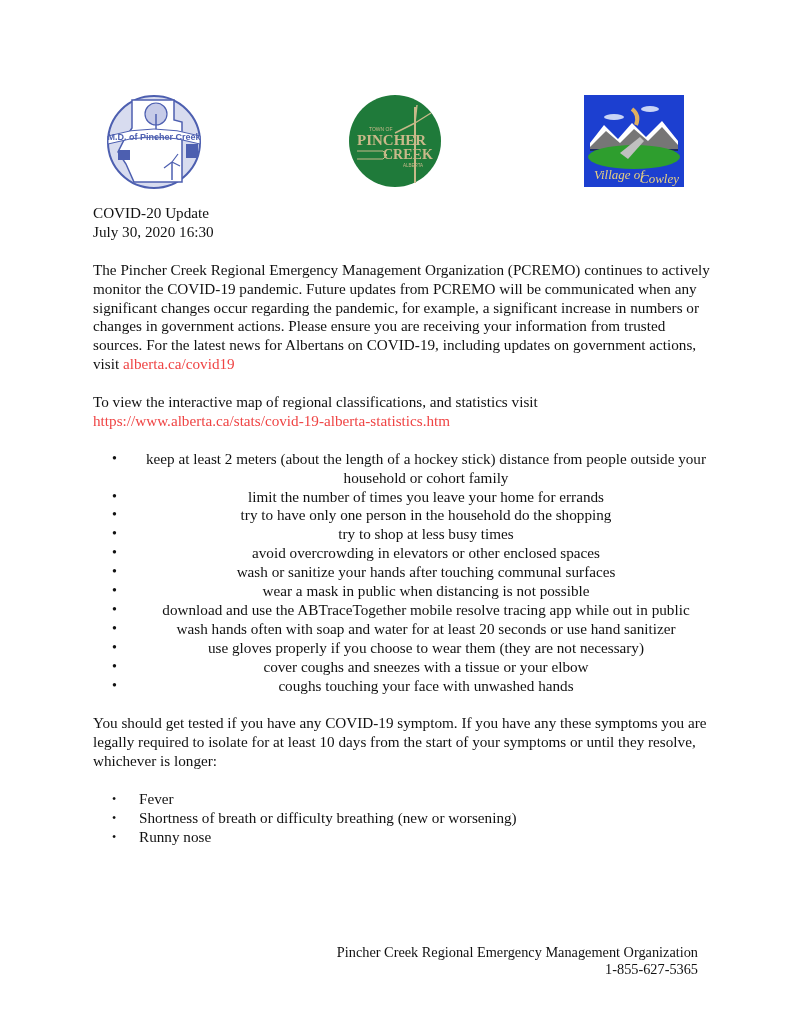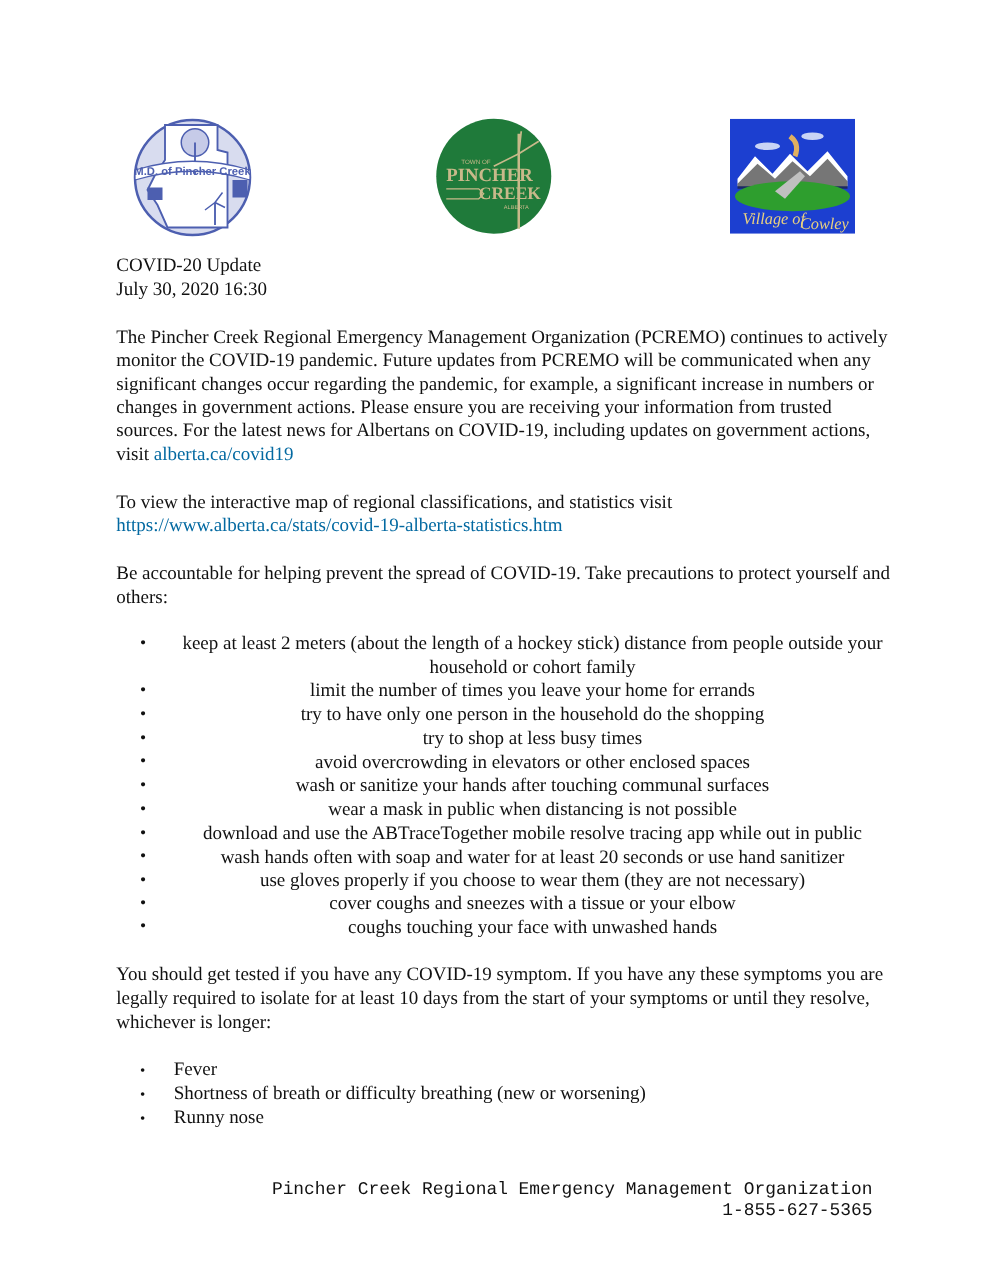--- a/index.html
+++ b/index.html
@@ -7,31 +7,31 @@
     body { position: relative; font-family: "Liberation Serif", serif; color: #111; }
 
     .logo { position: absolute; }
     .logo-md { left: 104px; top: 92px; width: 100px; height: 98px; }
     .logo-town { left: 347px; top: 93px; width: 96px; height: 96px; }
     .logo-cowley { left: 584px; top: 95px; width: 100px; height: 103px; }
 
     .doc { position: absolute; left: 93px; top: 204px; width: 620px; font-size: 15.2px; line-height: 18.9px; }
     .doc p { margin-bottom: 18.9px; }
     .doc .head { margin-bottom: 18.9px; }
-    .link { color: #0369a1; text-decoration: none; }
+    .link { color: #ef4444; text-decoration: none; }
 
     ul.bullets { list-style: none; margin-left: 19px; margin-bottom: 18.9px; text-align: center; }
     ul.bullets li { position: relative; padding-left: 27px; }
     ul.bullets li::before { content: "\2022"; position: absolute; left: 0; top: 0; font-size: 14px; }
 
     ul.symptoms { list-style: none; margin-left: 19px; }
     ul.symptoms li { position: relative; padding-left: 27px; }
     ul.symptoms li::before { content: "\2022"; position: absolute; left: 0; top: 0; font-size: 12px; }
 
-    .footer { position: absolute; right: 93px; top: 944px; text-align: right; font-family: Liberation Mono, monospace; font-size: 14.3px; line-height: 17px; color: #111; }
+    .footer { position: absolute; right: 93px; top: 944px; text-align: right; font-family: Liberation Serif, serif; font-size: 14.3px; line-height: 17px; color: #111; }
   </style>
 </head>
 <body>
 
 <div class="logo logo-md">
   <svg width="100" height="98" viewBox="0 0 100 98">
     <circle cx="50" cy="50" r="46" fill="#d8dcef" stroke="#4d5fb0" stroke-width="2"></circle>
     <polygon points="28,8 70,8 70,28 78,30 78,90 30,90 22,72 14,60 20,48 28,36" fill="#ffffff" stroke="#4d5fb0" stroke-width="1.5"></polygon>
     <circle cx="52" cy="22" r="11" fill="#c6cbe8" stroke="#4d5fb0" stroke-width="1.2"></circle>
     <line x1="52" y1="22" x2="52" y2="48" stroke="#4d5fb0" stroke-width="1.5"></line>
@@ -75,21 +75,20 @@
 <div class="doc">
   <div class="head">
     <div>COVID-20 Update</div>
     <div>July 30, 2020 16:30</div>
   </div>
 
   <p><span>The Pincher Creek Regional Emergency Management Organization (PCREMO) continues to actively monitor the COVID-19 pandemic. Future updates from PCREMO will be communicated when any significant changes occur regarding the pandemic, for example, a significant increase in numbers or changes in government actions. Please ensure you are receiving your information from trusted sources. For the latest news for Albertans on COVID-19, including updates on government actions, visit </span><a class="link">alberta.ca/covid19</a></p>
 
   <p><span>To view the interactive map of regional classifications, and statistics visit</span><br><a class="link">https://www.alberta.ca/stats/covid-19-alberta-statistics.htm</a></p>
 
-  <p>Be accountable for helping prevent the spread of COVID-19.  Take precautions to protect yourself and others:</p>
 
   <ul class="bullets">
     <li>keep at least 2 meters (about the length of a hockey stick) distance from people outside your household or cohort family</li>
     <li>limit the number of times you leave your home for errands</li>
     <li>try to have only one person in the household do the shopping</li>
     <li>try to shop at less busy times</li>
     <li>avoid overcrowding in elevators or other enclosed spaces</li>
     <li>wash or sanitize your hands after touching communal surfaces</li>
     <li>wear a mask in public when distancing is not possible</li>
     <li>download and use the ABTraceTogether mobile resolve tracing app while out in public</li>

